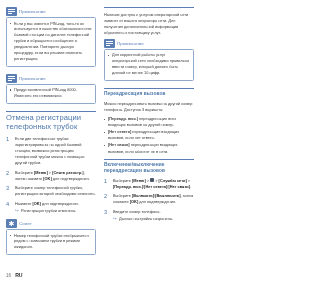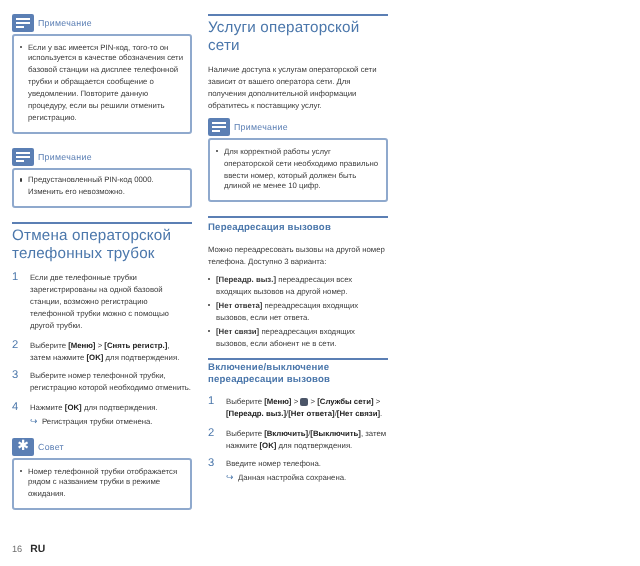--- a/index.html
+++ b/index.html
@@ -262,21 +262,21 @@
         </div>
         <div class="note-body">
           <ul>
             <li>Предустановленный PIN-код 0000. Изменить его невозможно.</li>
           </ul>
         </div>
       </div>
 
       <div class="section first">
         <div class="rule"></div>
-        <h1 class="h1">Отмена операторской телефонных трубок</h1>
+        <h1 class="h1">Отмена регистрации телефонных трубок</h1>
       </div>
 
       <ol class="steps" id="left-steps">
           <li class="step">
             <span class="step-num">1</span>
             <div style="flex: 1 1 0%;">
               <div class="step-text">Если две телефонные трубки зарегистрированы на одной базовой станции, возможно регистрацию телефонной трубки можно с помощью другой трубки.</div>
             </div>
           </li>
           <li class="step">
@@ -314,21 +314,20 @@
           </ul>
         </div>
       </div>
 
     </div>
 
     <div class="col">
 
       <div class="section first">
         <div class="rule"></div>
-        <h1 class="h1">Услуги операторской сети</h1>
       </div>
       <p class="para">Наличие доступа к услугам операторской сети зависит от вашего оператора сети. Для получения дополнительной информации обратитесь к поставщику услуг.</p>
 
       <div class="note">
         <div class="note-head">
           <span class="note-icon">
               <i></i>
               <i></i>
               <i></i>
             </span>

